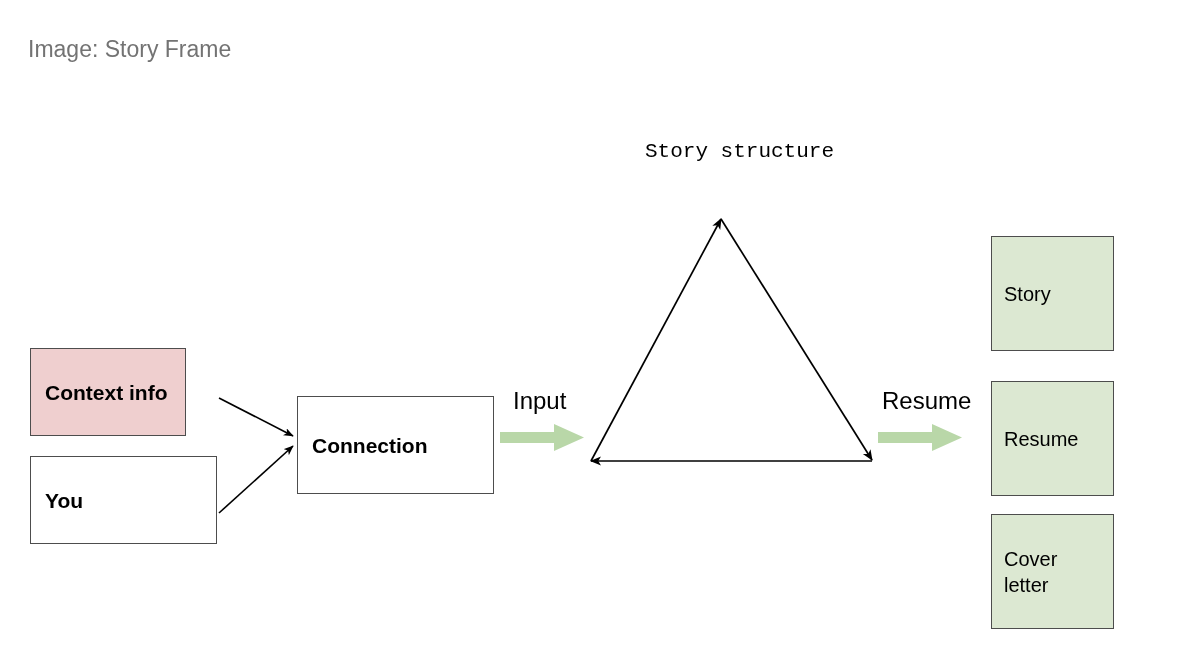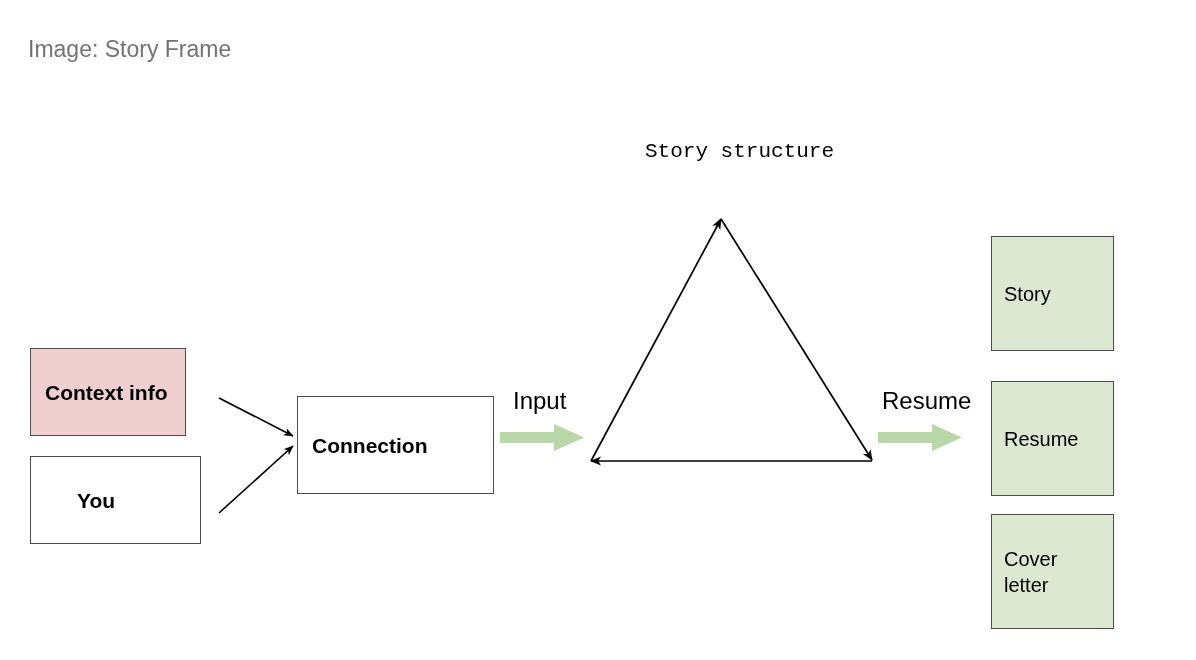--- a/index.html
+++ b/index.html
@@ -58,24 +58,23 @@
   #box-context {
     left: 30px;
     top: 348px;
     width: 156px;
     height: 88px;
     background: #efcfcf;
   }
   #box-you {
     left: 30px;
     top: 456px;
-    width: 171px;
+    width: 187px;
     height: 88px;
     background: #ffffff;
-    padding-left: 32px;
   }
   #box-connection {
     left: 297px;
     top: 396px;
     width: 197px;
     height: 98px;
     background: #ffffff;
   }
 
   #box-story {

